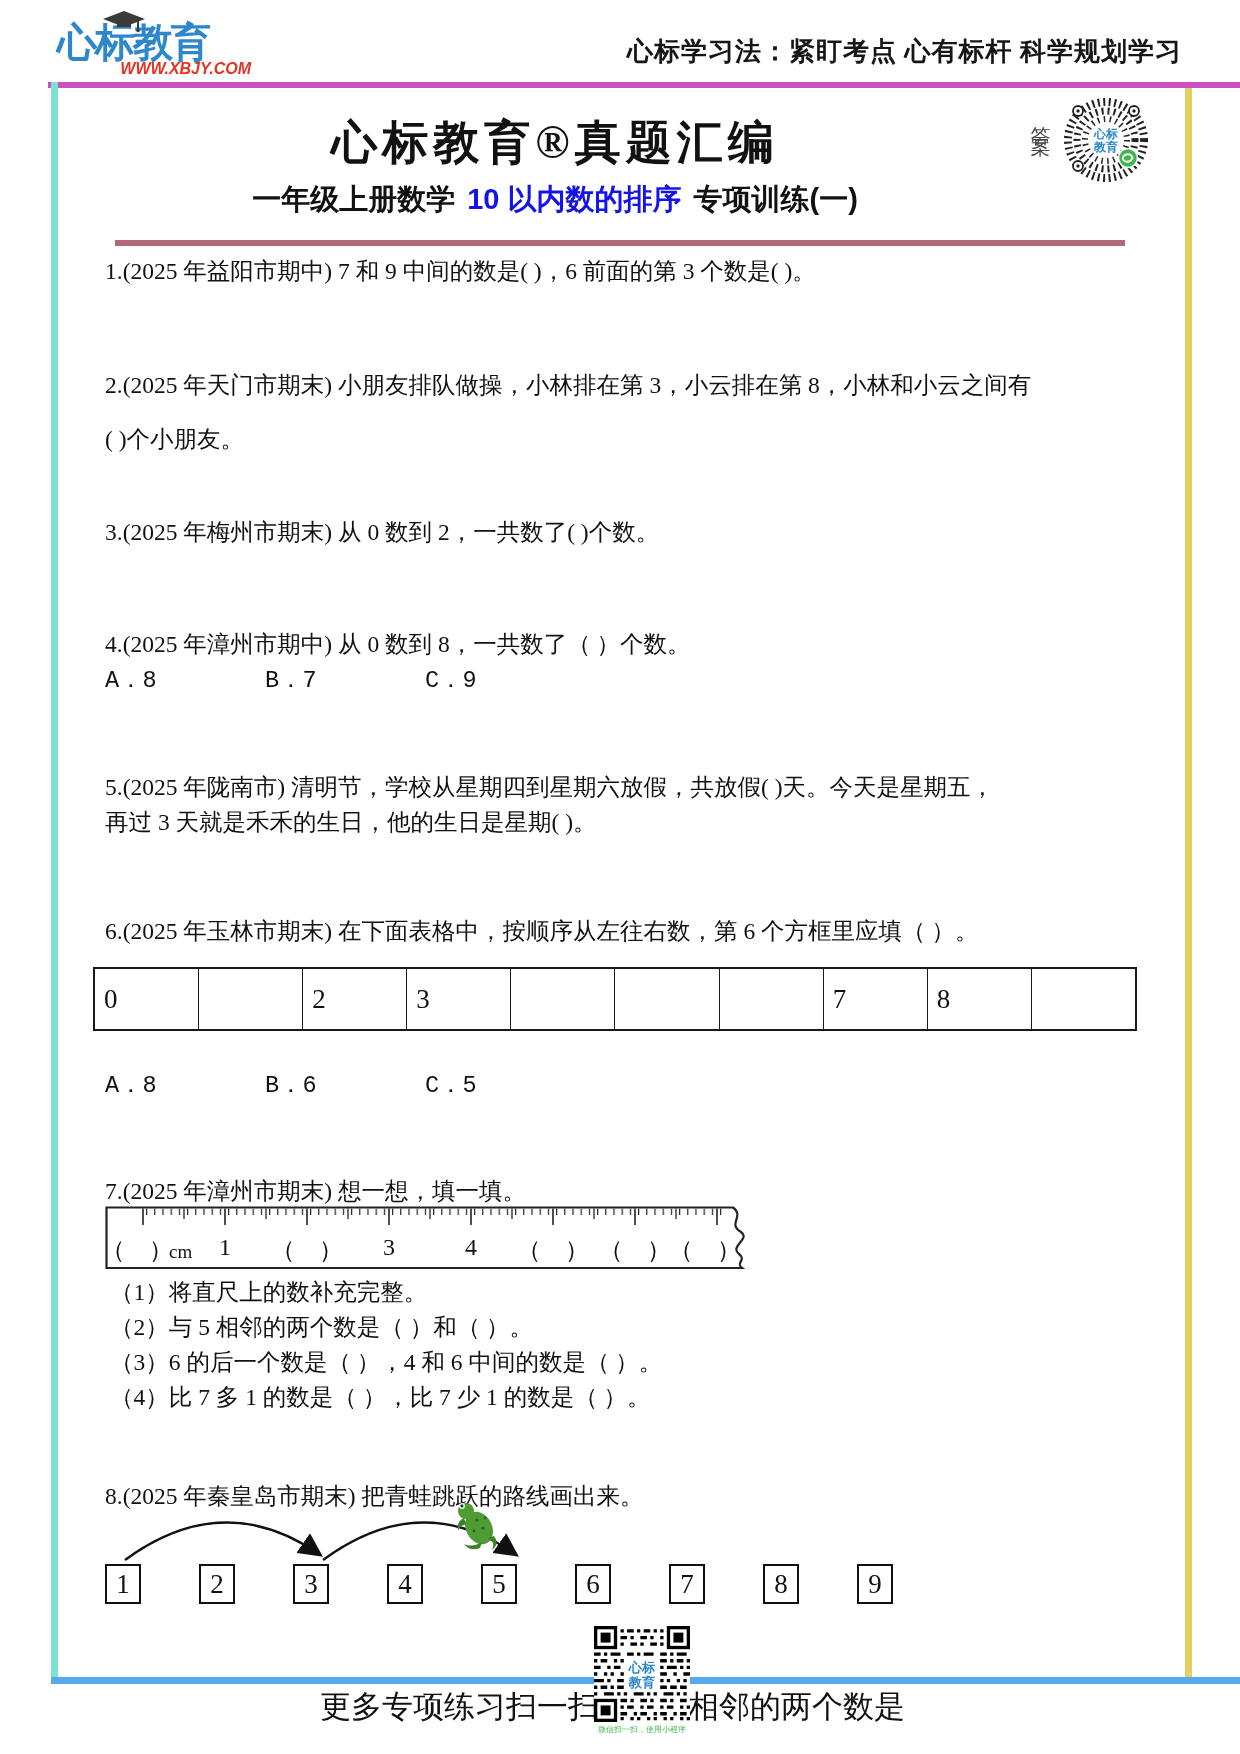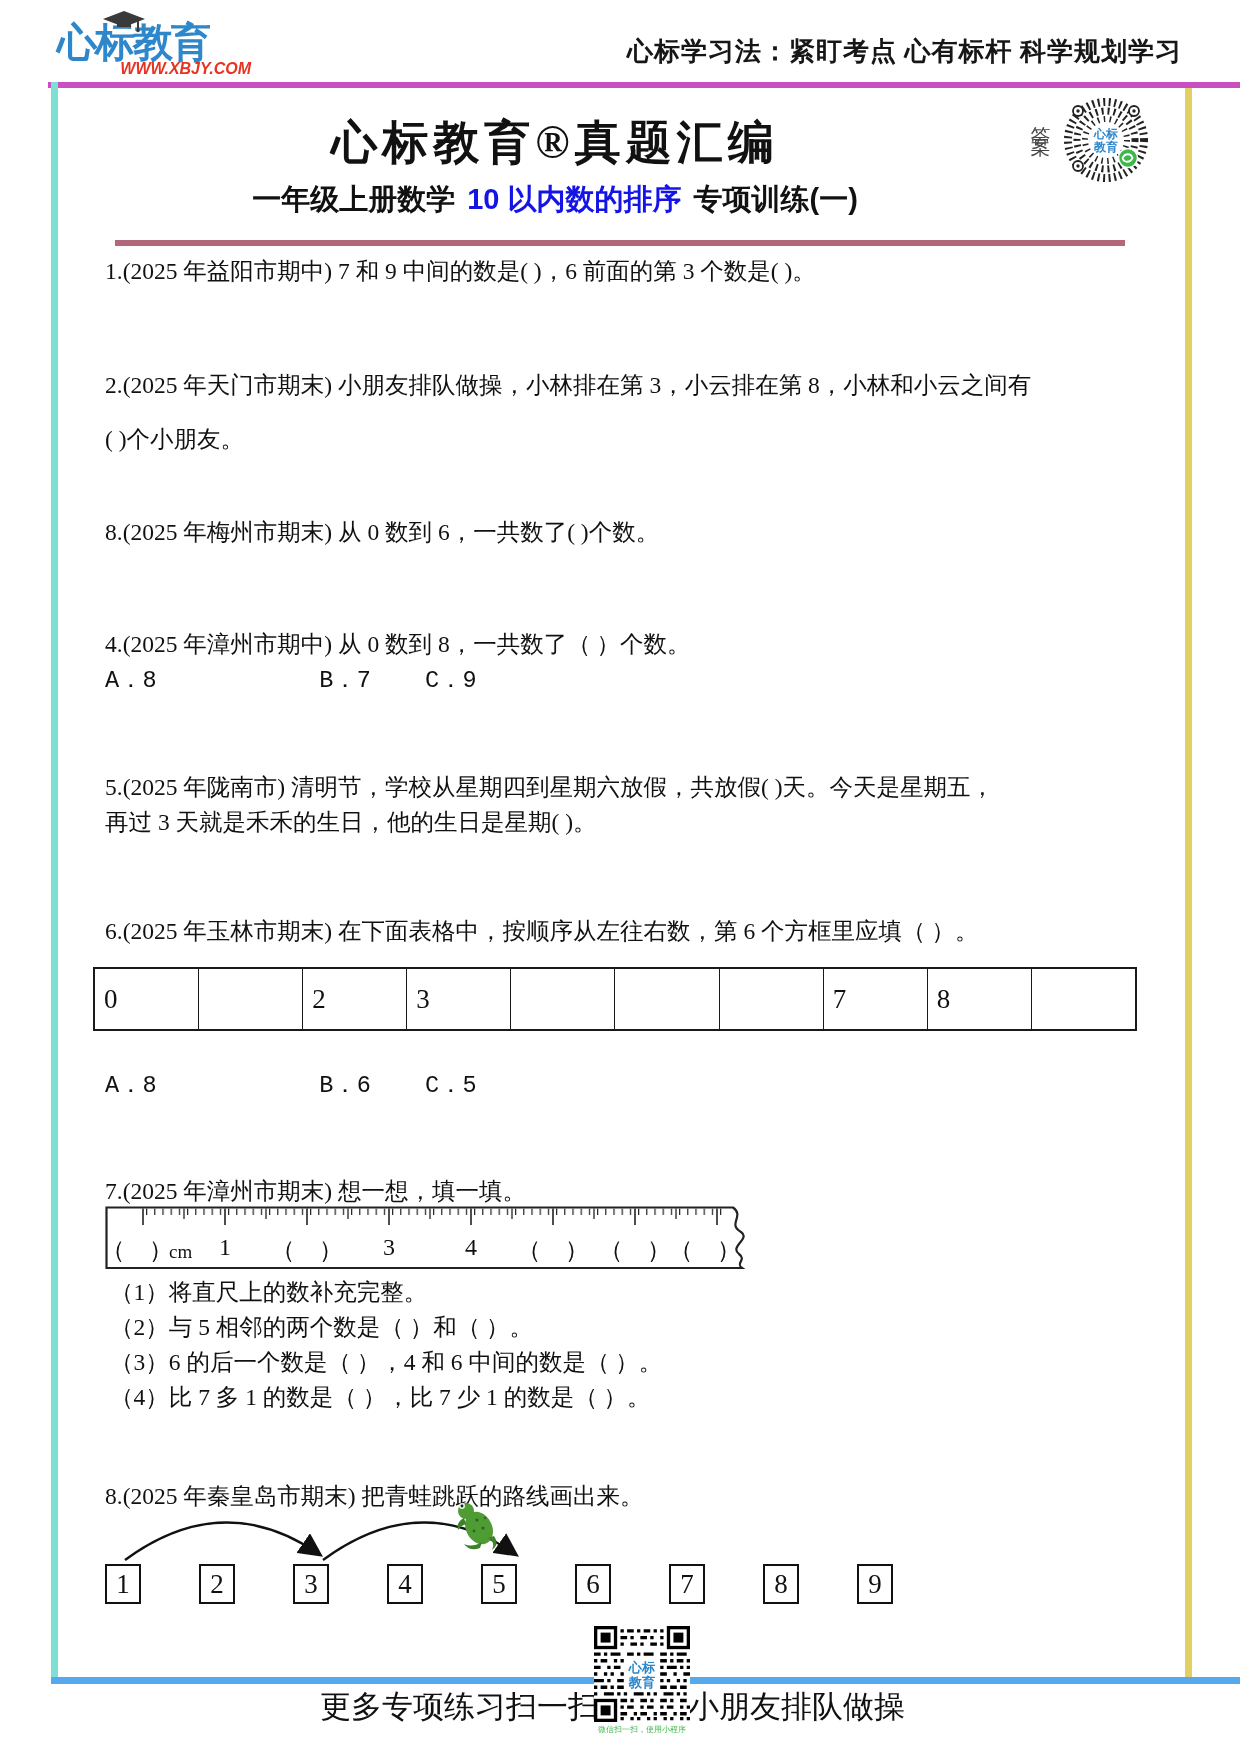--- a/index.html
+++ b/index.html
@@ -32,21 +32,21 @@
   .title-rule { left:115px; top:240px; width:1010px; height:6px; background:#b26878; }
 
   
   .answer-label { left:1028px; top:110px; writing-mode:vertical-rl; font-size:20px; color:#444; letter-spacing:9px; }
   .answer-qr { left:1062px; top:96px; }
 
   
   .q { left:105px; font-size:23.5px; line-height:30px; white-space:nowrap; }
   .opts { left:105px; font-size:23.5px; white-space:nowrap; font-family:"Liberation Mono","DejaVu Sans Mono",monospace; }
   .opts span { display:inline-block; }
-  .opts .o1 { width:160px; } .opts .o2 { width:160px;text-align:center; }
+  .opts .o1 { width:160px; } .opts .o2 { width:160px; }
 
   
   .ntable { left:93px; top:967px; width:1044px; height:64px; border:2.5px solid #1a1a1a; display:flex; background:#fff; }
   .ntable .cell { flex:1; border-left:1.5px solid #1a1a1a; display:flex; align-items:center;
                   padding-left:9px; font-size:27px; }
   .ntable .cell:first-child { border-left:none; }
 
   
   .ruler { left:105px; top:1206px; width:655px; height:64px; }
   .ruler .rlabel { position:absolute; top:28px; width:84px; text-align:center; font-size:24px; white-space:nowrap; }
@@ -114,21 +114,21 @@
     <circle cx="66" cy="62" r="9.5" fill="#3eb84a" stroke="#fff" stroke-width="1.5"></circle>
     <path d="M60.5,62 c2.5,-5 8.5,-5 10,0 c-2.5,5 -8.5,5 -10,0" fill="none" stroke="#fff" stroke-width="1.8"></path>
   </g>
 </svg>
 
 <div class="abs q" style="top:256px">1.(2025 年益阳市期中) 7 和 9 中间的数是(      )，6 前面的第 3 个数是(      )。</div>
 
 <div class="abs q" style="top:370px">2.(2025 年天门市期末) 小朋友排队做操，小林排在第 3，小云排在第 8，小林和小云之间有</div>
 <div class="abs q" style="top:424px">(      )个小朋友。</div>
 
-<div class="abs q" style="top:517px">8.(2025 年梅州市期末) 从 0 数到 6，一共数了(      )个数。</div>
+<div class="abs q" style="top:517px">3.(2025 年梅州市期末) 从 0 数到 2，一共数了(      )个数。</div>
 
 <div class="abs q" style="top:629px">4.(2025 年漳州市期中) 从 0 数到 8，一共数了（        ）个数。</div>
 <div class="abs opts" style="top:663px">
   <span class="o1">A．8</span><span class="o2">B．7</span><span>C．9</span>
 </div>
 
 <div class="abs q" style="top:772px">5.(2025 年陇南市) 清明节，学校从星期四到星期六放假，共放假(      )天。今天是星期五，</div>
 <div class="abs q" style="top:807px">再过 3 天就是禾禾的生日，他的生日是星期(     )。</div>
 
 <div class="abs q" style="top:916px">6.(2025 年玉林市期末) 在下面表格中，按顺序从左往右数，第 6 个方框里应填（        ）。</div>
@@ -222,21 +222,21 @@
   <div class="nbox">3</div>
   <div class="nbox">4</div>
   <div class="nbox">5</div>
   <div class="nbox">6</div>
   <div class="nbox">7</div>
   <div class="nbox">8</div>
   <div class="nbox">9</div>
 </div>
 
 <div class="abs footer-text footer-left">更多专项练习扫一扫</div>
-<div class="abs footer-text footer-right">小朋友排队做操</div>
+<div class="abs footer-text footer-right">相邻的两个数是</div>
 <svg class="abs footer-qr" width="96" height="96" viewBox="0 0 29 29">
   <rect width="29" height="29" fill="#fff"></rect>
   <g stroke="#000" stroke-width="1">
     <line x1="8" y1="1.5" x2="21" y2="1.5" stroke-dasharray="1 1 2 1"></line>
     <line x1="8" y1="3.5" x2="21" y2="3.5" stroke-dasharray="2 1 1 2"></line>
     <line x1="8" y1="5.5" x2="21" y2="5.5" stroke-dasharray="1 2 2 1"></line>
     <line x1="0" y1="8.5" x2="29" y2="8.5" stroke-dasharray="2 1 1 1 3 2"></line>
     <line x1="0" y1="10.5" x2="9" y2="10.5" stroke-dasharray="1 1 2 2"></line>
     <line x1="20" y1="10.5" x2="29" y2="10.5" stroke-dasharray="2 1 1 1"></line>
     <line x1="0" y1="12.5" x2="9" y2="12.5" stroke-dasharray="2 2 1 1"></line>

